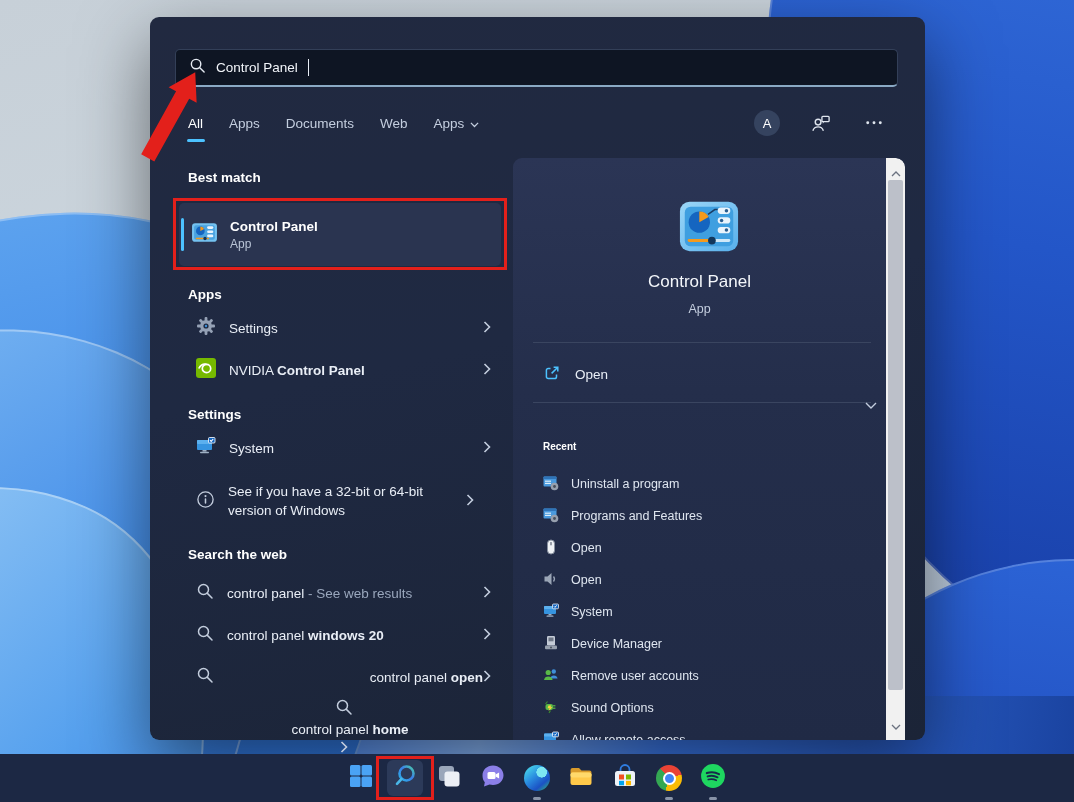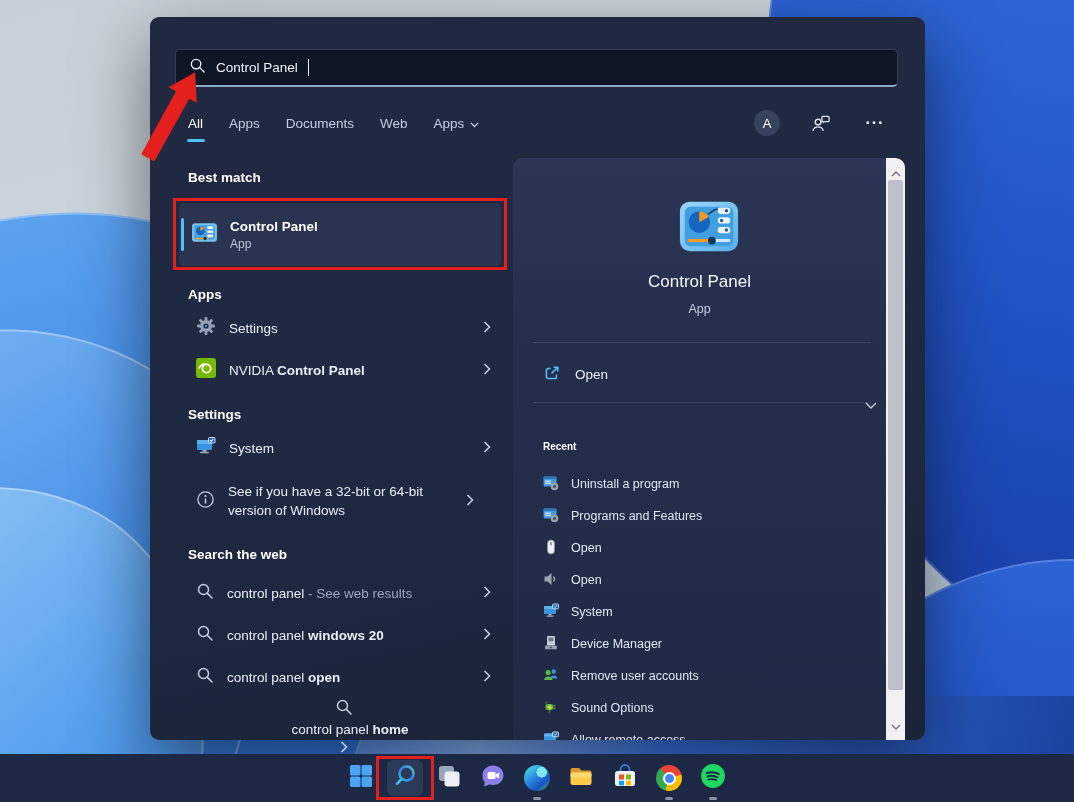--- a/index.html
+++ b/index.html
@@ -265,21 +265,21 @@
       <span><svg viewBox="0 0 18 18" width="18">
             <circle cx="7.5" cy="7.5" r="5" fill="none" stroke="#c3cddd" stroke-width="1.5"></circle>
             <path d="M11.4 11.4 L16 16" stroke="#c3cddd" stroke-width="1.5" stroke-linecap="round"></path>
           </svg></span>
       <span class="lbl"><span>control panel </span><span class="b">windows 20</span></span>
       <span class="chev"><svg viewBox="0 0 8 12" width="8">
             <path d="M1.5 1 L6.5 6 L1.5 11" stroke="#c3cdde" stroke-width="1.6" fill="none"></path>
           </svg></span>
     </div>
 
-    <div class="res-item" style="top:639px;">
+    <div class="res-item" style="top:639px;text-align:right;">
       <span><svg viewBox="0 0 18 18" width="18">
             <circle cx="7.5" cy="7.5" r="5" fill="none" stroke="#c3cddd" stroke-width="1.5"></circle>
             <path d="M11.4 11.4 L16 16" stroke="#c3cddd" stroke-width="1.5" stroke-linecap="round"></path>
           </svg></span>
       <span class="lbl"><span>control panel </span><span class="b">open</span></span>
       <span class="chev"><svg viewBox="0 0 8 12" width="8">
             <path d="M1.5 1 L6.5 6 L1.5 11" stroke="#c3cdde" stroke-width="1.6" fill="none"></path>
           </svg></span>
     </div>
 

